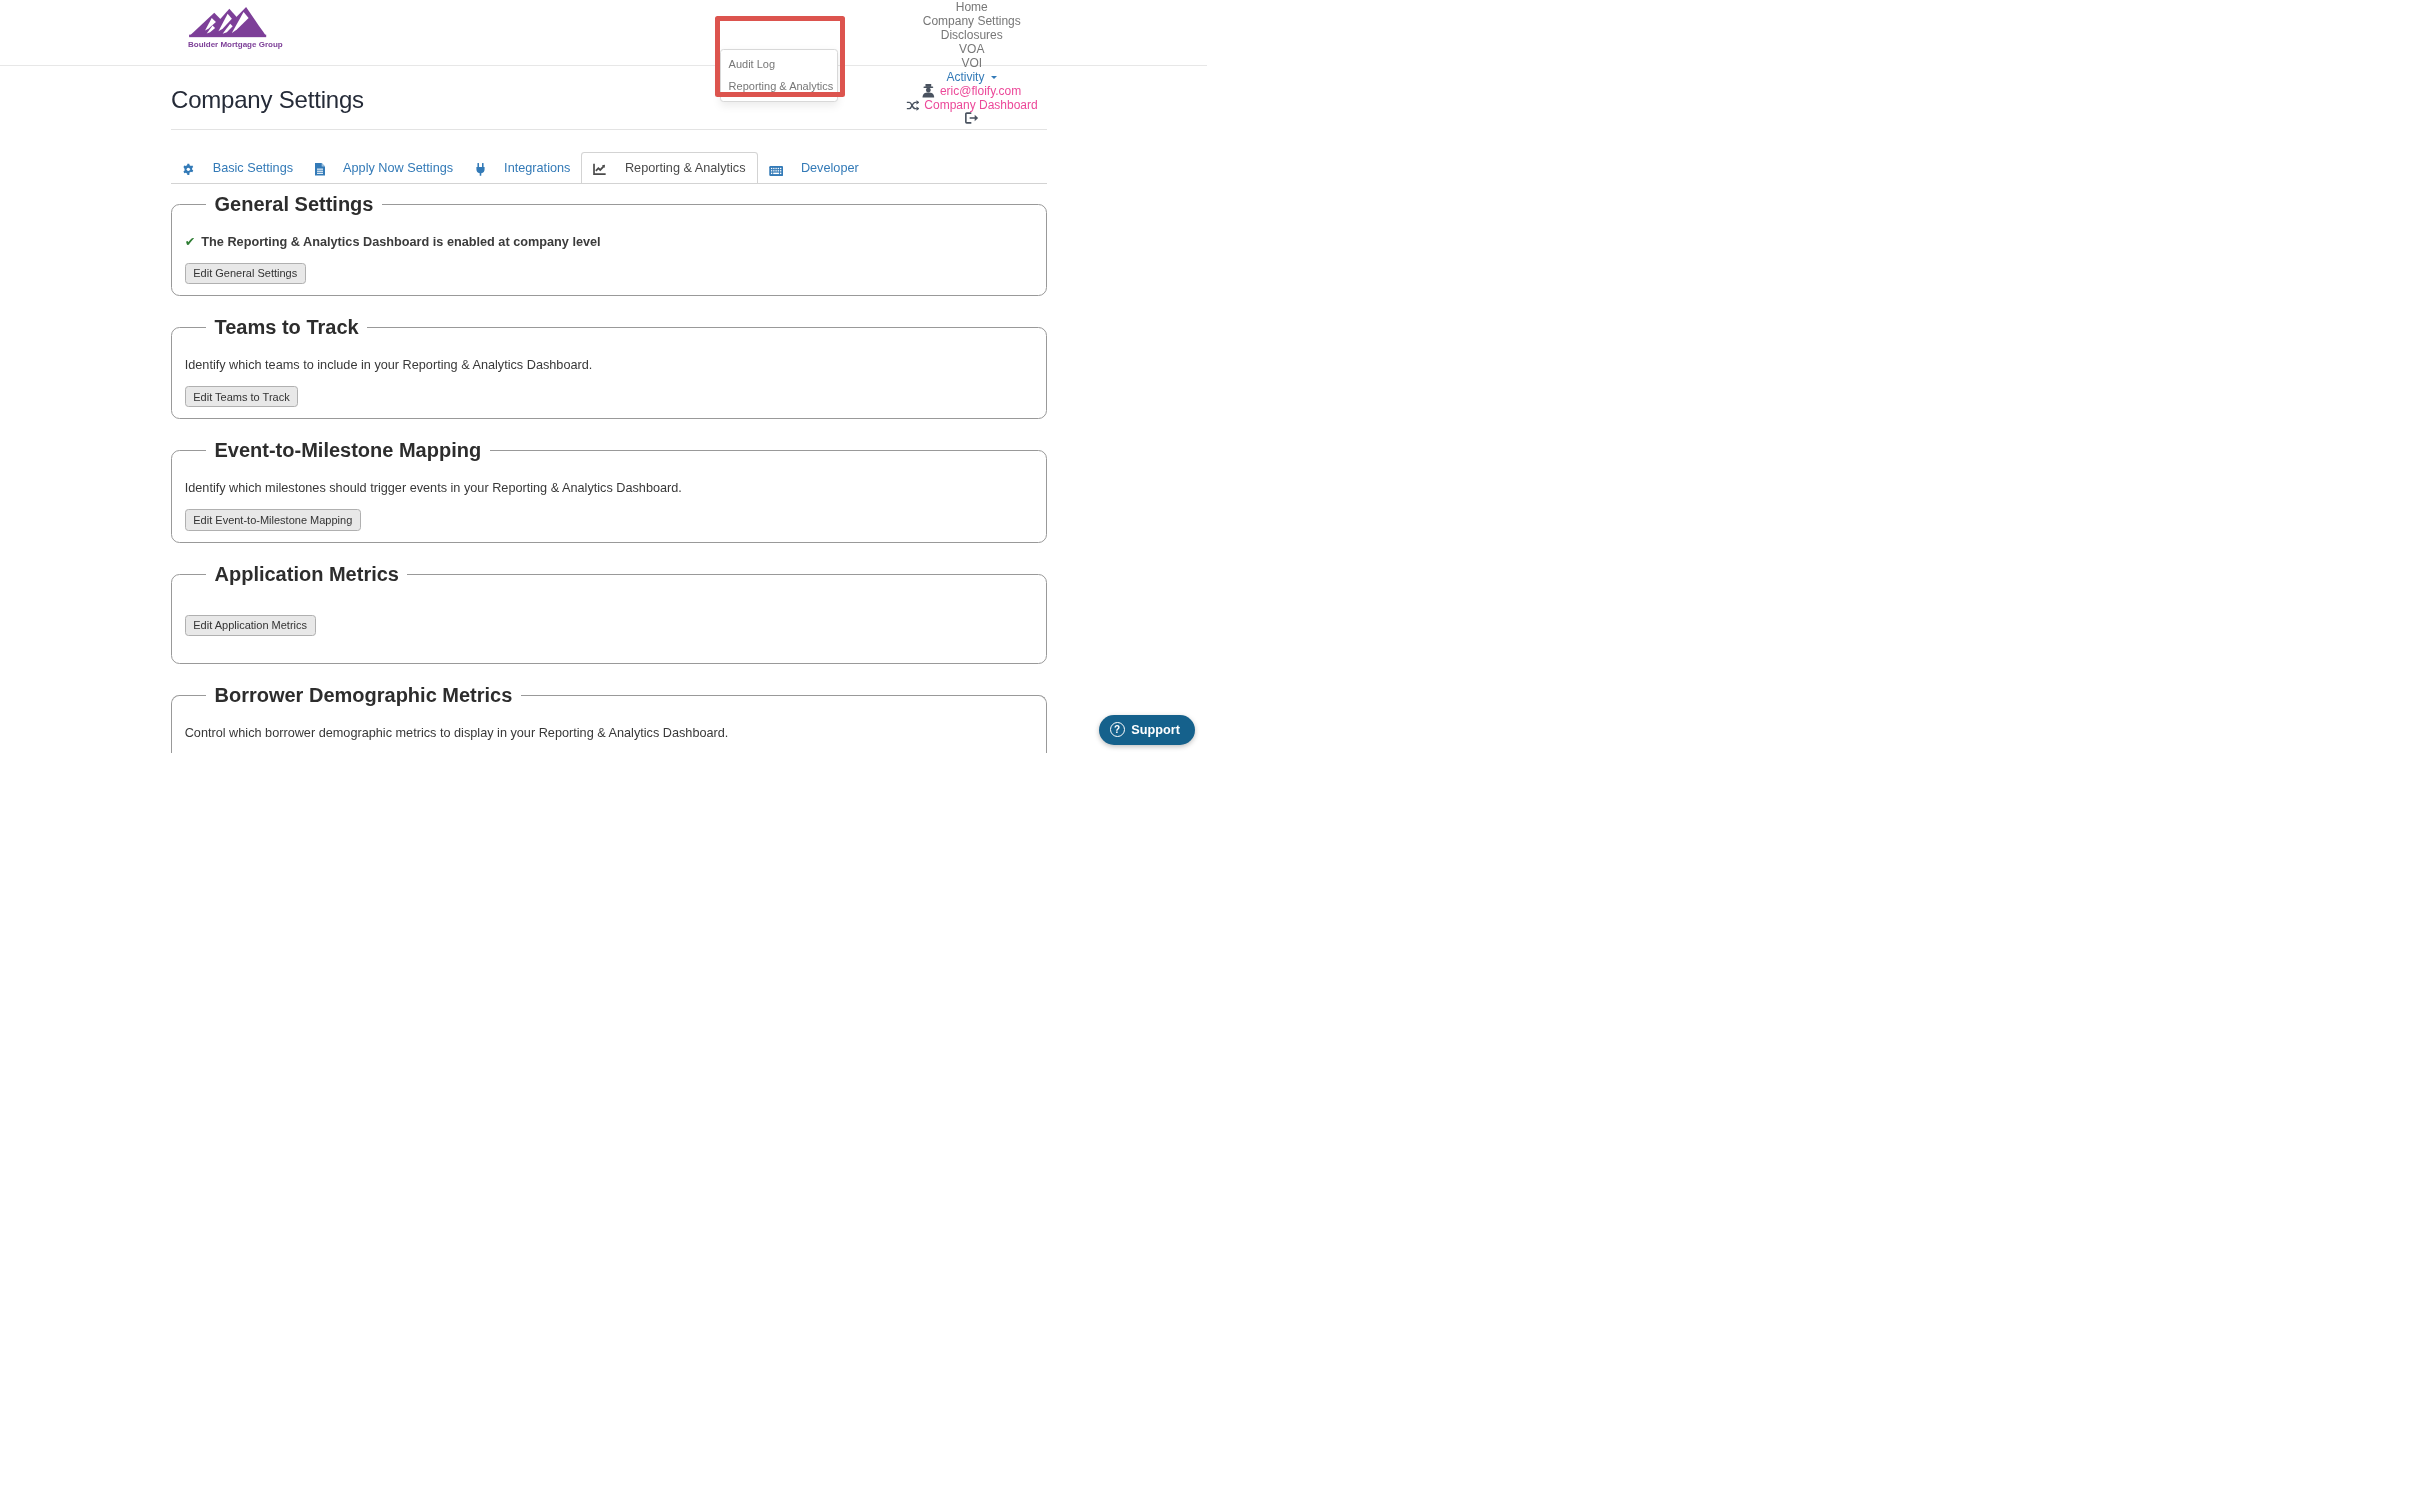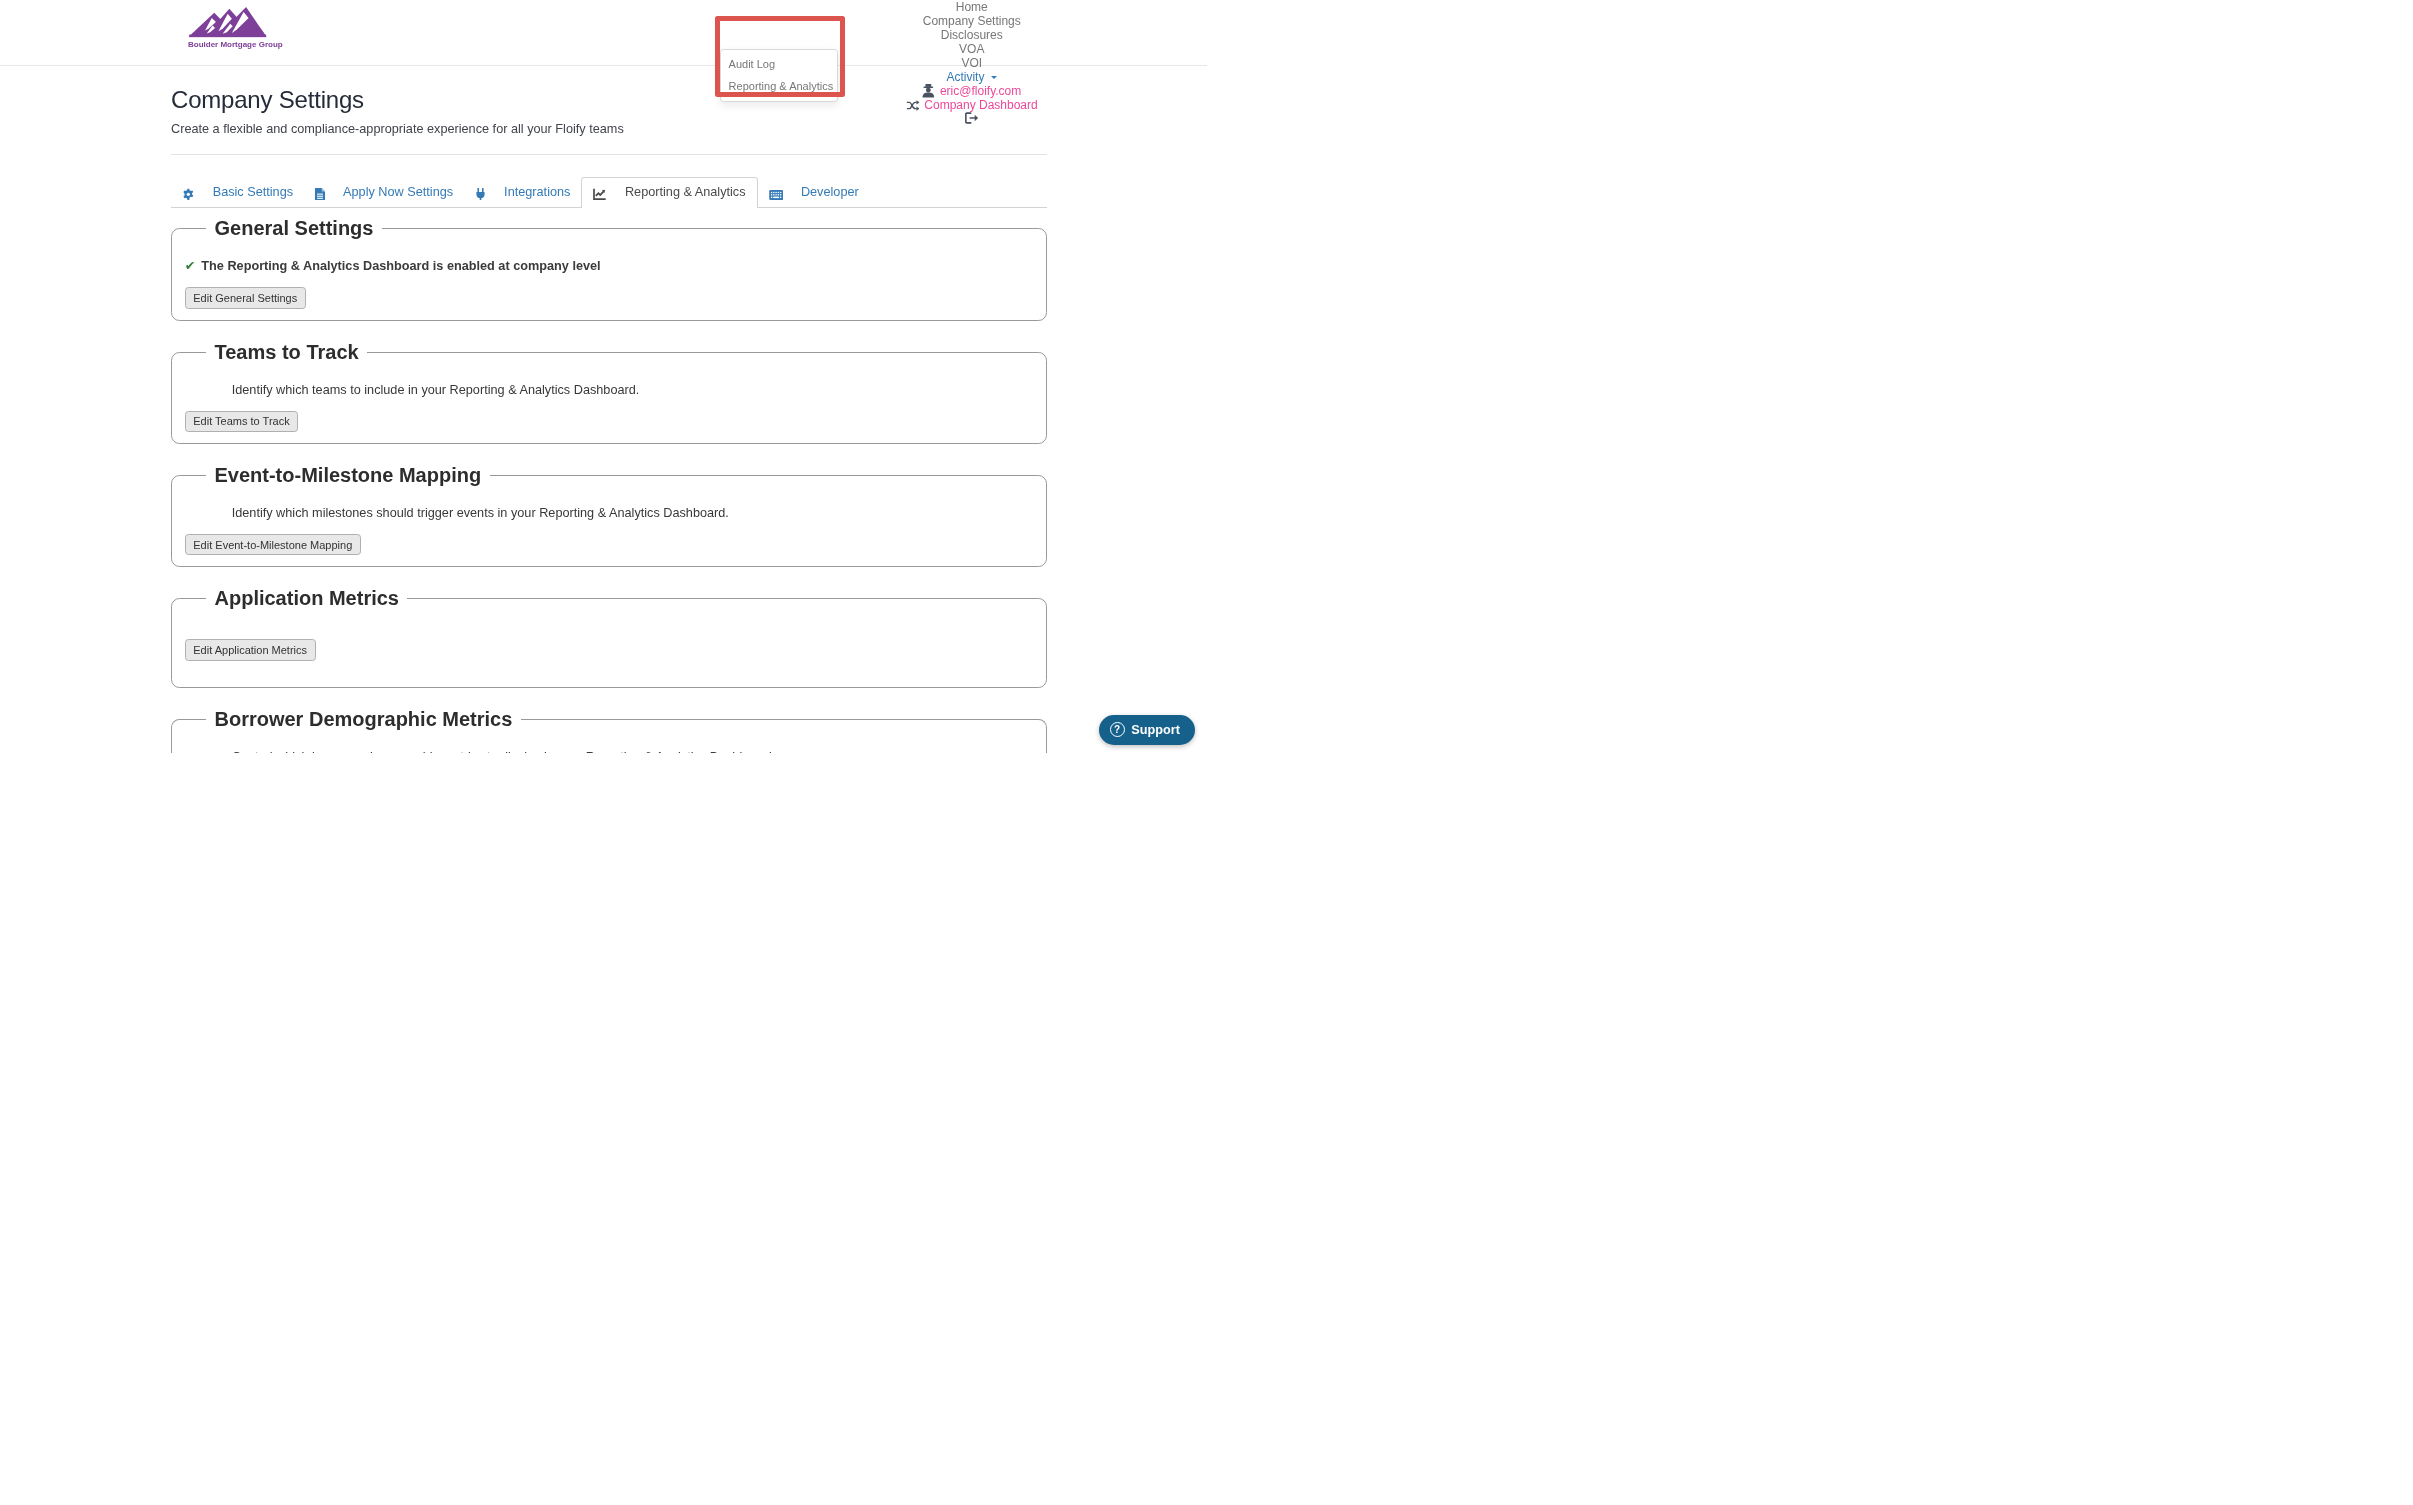--- a/index.html
+++ b/index.html
@@ -94,21 +94,21 @@
     margin-top: 20px; margin-bottom: 31px;
     padding: 28px 12.7px 11px 12.7px; min-height: 90px;
   }
   .fieldset.first { margin-top: 20px; }
   .fieldset.cut { border-bottom: none; border-radius: 8.5px 8.5px 0 0; margin-bottom: 0; }
   .legend {
     position: absolute; top: -12px; left: 34px; background: #fff;
     padding: 0 8.5px; font-size: 20px; font-weight: bold; color: #2d2d2d;
     line-height: 23px; white-space: nowrap;
   }
-  .desc { font-size: 12.7px; color: #383838; line-height: 18px; margin-left: 47px; }
+  .desc { font-size: 12.7px; color: #383838; line-height: 18px; }
   .status-line {
     font-size: 12.7px; font-weight: bold; color: #3b3b3b; line-height: 18px;
     display: flex; align-items: center; gap: 6px;
   }
   .check { color: #2e7d33; font-size: 12.7px; font-weight: bold; }
   .btn {
     display: inline-block; margin-top: 12px; padding: 2.5px 7.6px;
     font-size: 11px; color: #333; line-height: 14.4px;
     background: #e8e8e8; border: 0.8px solid #b0b0b0; border-radius: 3.4px;
     font-family: "Liberation Sans", sans-serif; cursor: pointer; white-space: nowrap;
@@ -196,21 +196,20 @@
 
 <div class="dropdown-menu">
   <a class="dropdown-item">Audit Log</a>
   <a class="dropdown-item">Reporting &amp; Analytics</a>
 </div>
 
 <div class="red-box"></div>
 
 <div class="main">
   <h1 class="page-title">Company Settings</h1>
-  <p class="page-subtitle">Create a flexible and compliance-appropriate experience for all your Floify teams</p>
   <hr class="divider">
 
   <ul class="tabs">
     <li class="tab">
       <span class="t-icon">
         <svg width="12.7" height="12.7" viewBox="0 0 16 16" fill="currentColor">
           <path d="M6.8 1h2.4l.35 1.9a5.3 5.3 0 0 1 1.6.93l1.85-.72 1.2 2.08-1.5 1.27a5.3 5.3 0 0 1 0 1.88l1.5 1.27-1.2 2.08-1.85-.72a5.3 5.3 0 0 1-1.6.93L9.2 15H6.8l-.35-1.9a5.3 5.3 0 0 1-1.6-.93l-1.85.72-1.2-2.08 1.5-1.27a5.3 5.3 0 0 1 0-1.88L1.8 5.19 3 3.11l1.85.72a5.3 5.3 0 0 1 1.6-.93z"></path>
           <circle cx="8" cy="8" r="2.1" fill="#fff"></circle>
         </svg>
       </span>

